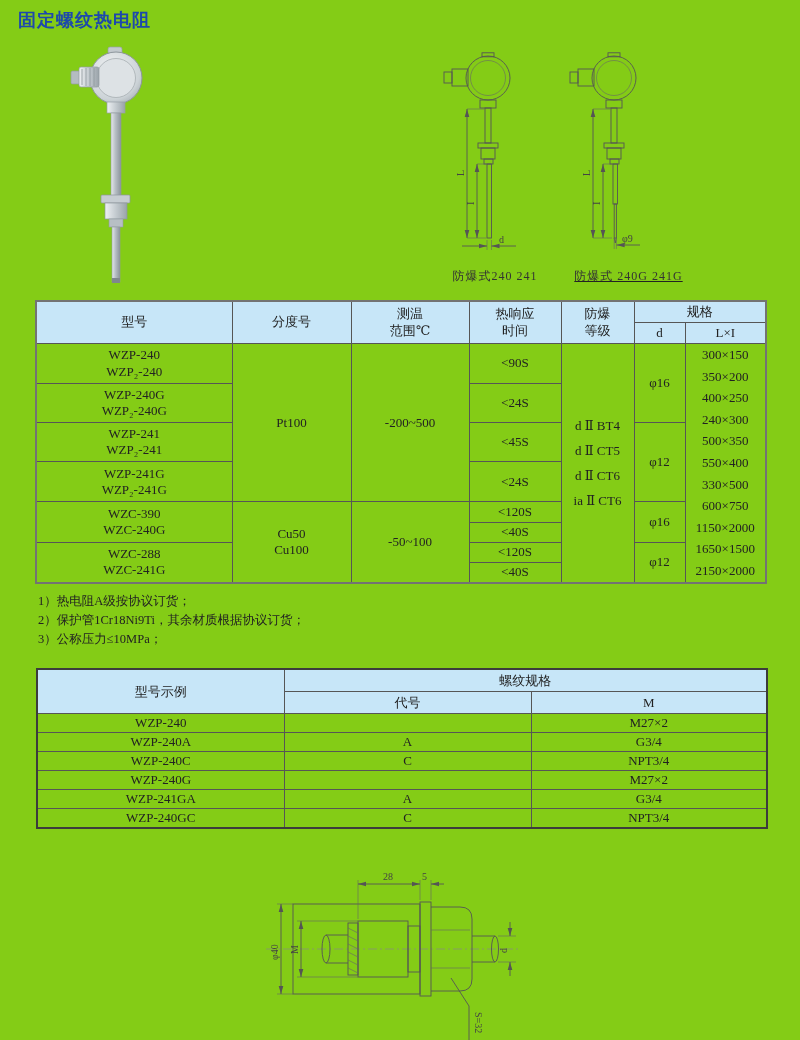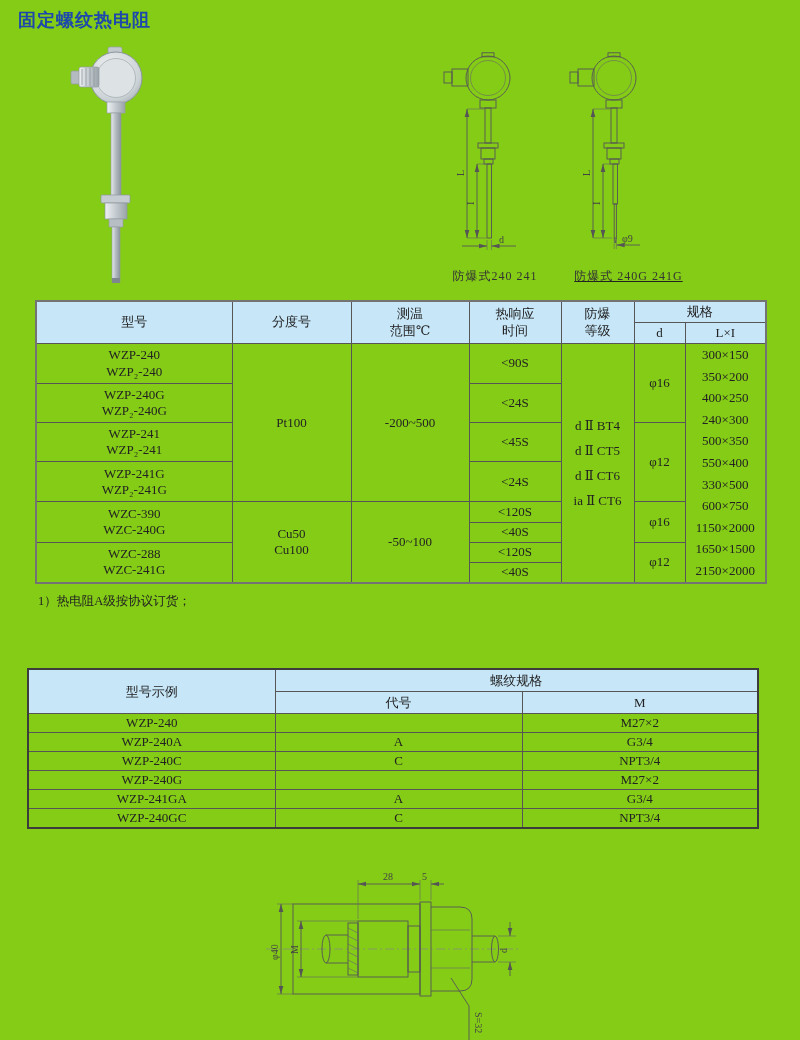--- a/index.html
+++ b/index.html
@@ -29,21 +29,21 @@
     border:1px solid #565656;text-align:center;vertical-align:middle;
     font-size:13px;font-weight:normal;padding:0;line-height:1.25;
   }
   .spec-table thead th{background:#c7e6f8;height:20px;}
   tr.h40{height:40px;} tr.h39{height:39px;} tr.h20{height:20px;}
   td.lxi div{line-height:21.6px;}
   td.expl div{line-height:25px;}
   
   .notes{position:absolute;left:26px;top:592px;font-size:12.5px;line-height:19px;color:#222;margin-left:12px;}
   
-  .thread-table{position:absolute;left:27px;top:668px;width:730px;border:2px solid #3c3c3c;}
+  .thread-table{position:absolute;left:36px;top:668px;width:730px;border:2px solid #3c3c3c;}
   .thread-table th,.thread-table td{
     border:1px solid #565656;text-align:center;vertical-align:middle;
     font-size:13px;font-weight:normal;padding:0;
   }
   .thread-table thead th{background:#c7e6f8;height:21px;}
   .thread-table tbody tr{height:19px;}
   .bottom-draw{position:absolute;left:248px;top:866px;}
   .line{stroke:#555;stroke-width:0.9;fill:none;}
   .thin{stroke:#666;stroke-width:0.6;fill:none;}
 </style>
@@ -274,20 +274,22 @@
         <td rowspan="2">φ12</td>
       </tr>
       <tr class="h20">
         <td>&lt;40S</td>
       </tr>
     </tbody>
   </table>
 
   <div class="notes">
     <div>1）热电阻A级按协议订货；</div>
+    <div>2）保护管1Cr18Ni9Ti，其余材质根据协议订货；</div>
+    <div>3）公称压力≤10MPa；</div>
   </div>
 
   <table class="thread-table">
     <colgroup>
       <col style="width:247px">
         <col style="width:247px">
         <col style="width:236px">
     </colgroup>
     <thead>
       <tr>

